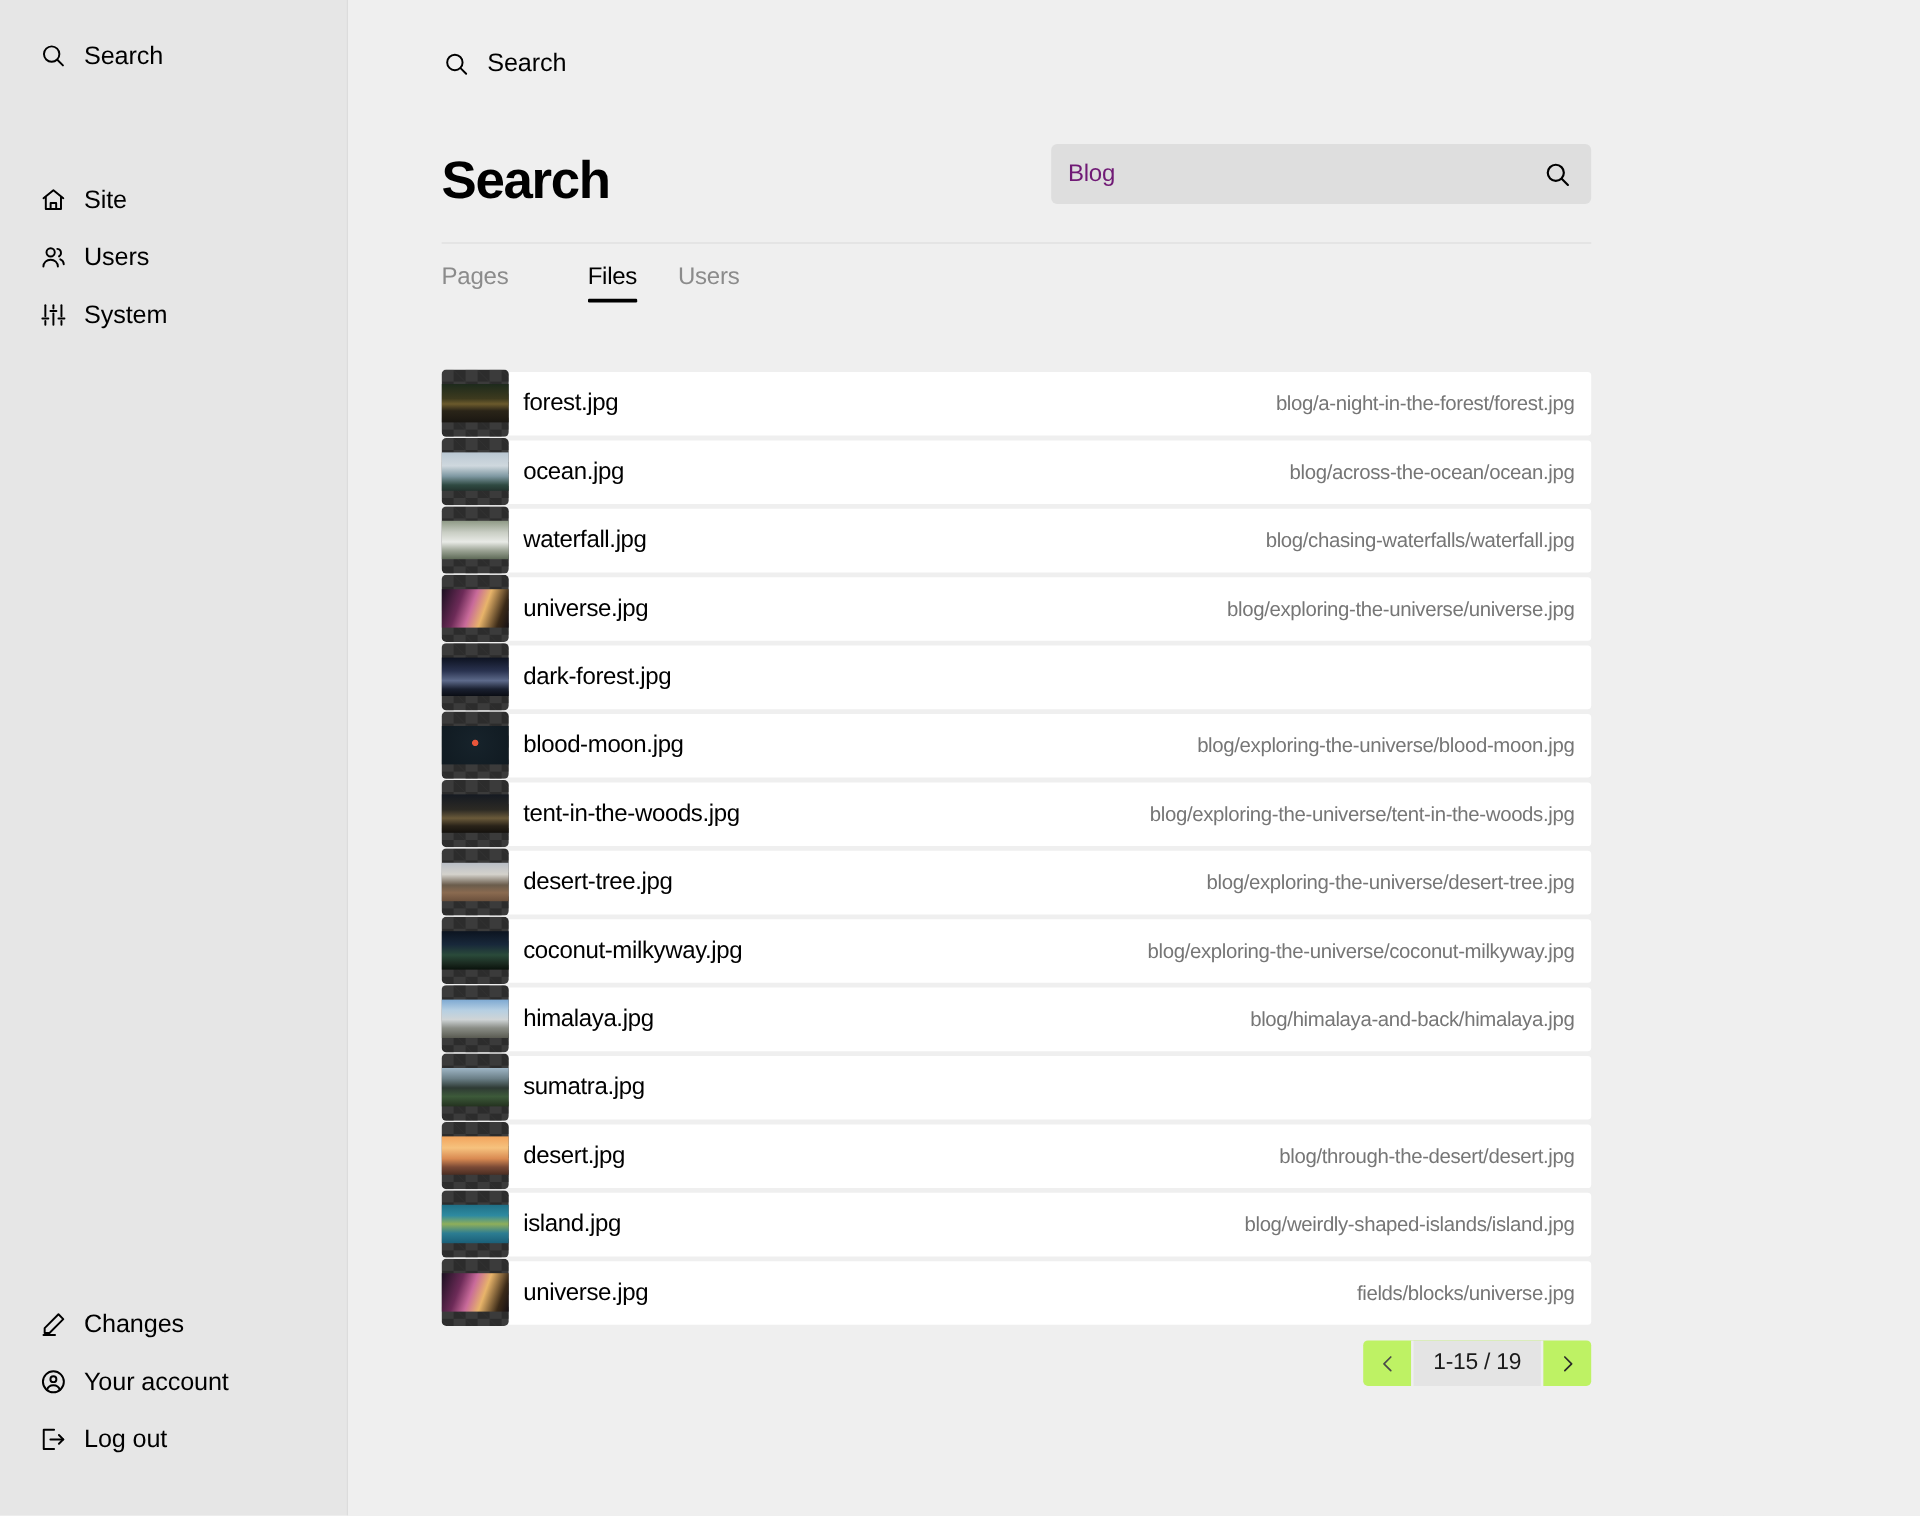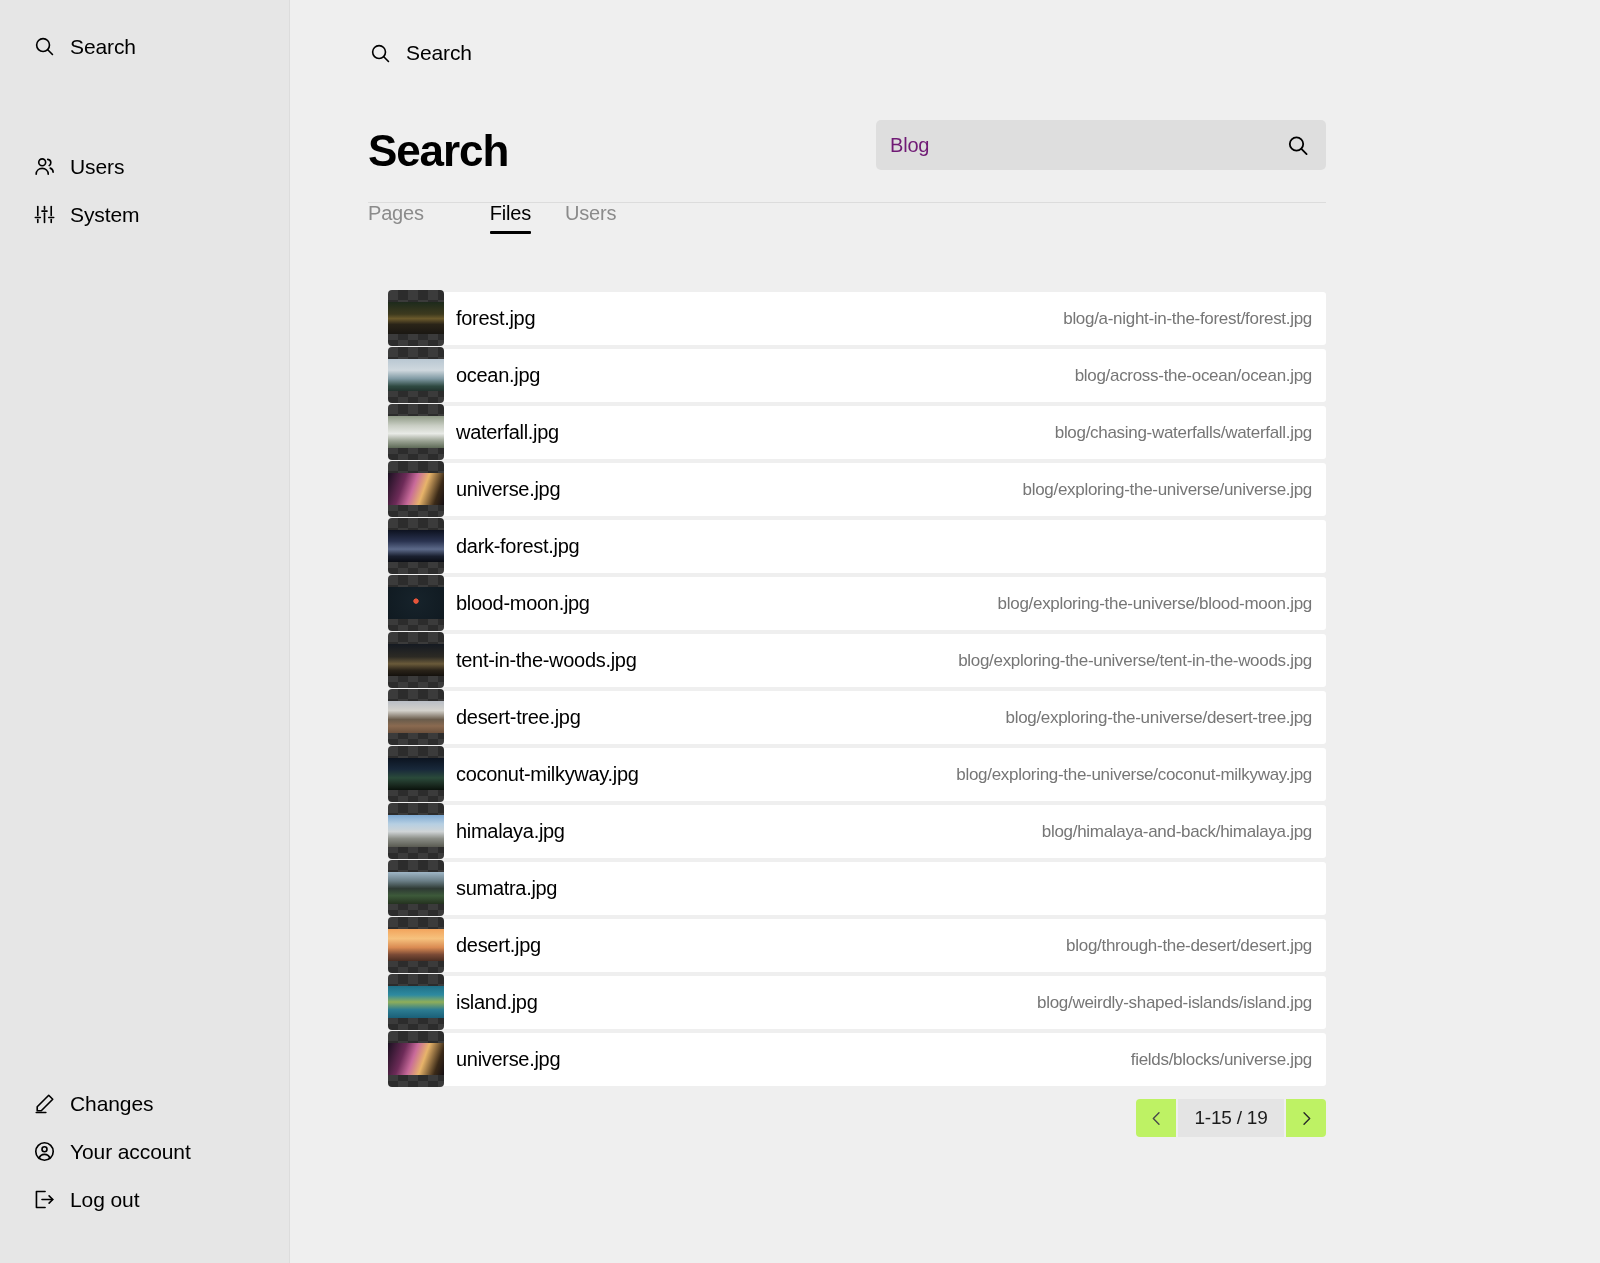--- a/index.html
+++ b/index.html
@@ -101,20 +101,21 @@
   }
   .searchbox input::placeholder { color: #8a8a8a; }
   .searchbox .sicon { width: 24px; height: 24px; flex: 0 0 24px; display: flex; align-items: center; justify-content: center; cursor: pointer; }
 
   .tabsbar {
     margin-top: 28px;
     border-top: 1px solid #dcdcdc;
     display: flex;
     align-items: flex-start;
     gap: 34px;
+    padding-top: 18px;
   }
   .tab {
     font-size: 20px;
     color: #8b8b8b;
     letter-spacing: -0.2px;
     padding-bottom: 11px;
     cursor: pointer;
     position: relative;
     line-height: 1;
   }
@@ -127,21 +128,20 @@
     background: #000;
     border-radius: 1px;
   }
 
   
   .filelist {
     margin-top: 58px;
     display: flex;
     flex-direction: column;
     gap: 4px;
-    margin-left: 20px;
   }
   .filerow {
     height: 53px;
     background: #fff;
     border-radius: 3px;
     display: flex;
     align-items: center;
     position: relative;
     cursor: pointer;
   }
@@ -227,20 +227,30 @@
           <svg width="23" height="23" viewBox="0 0 24 24" fill="none" stroke="#000" stroke-width="1.7" stroke-linecap="round">
             <circle cx="10.5" cy="10.5" r="6.7"></circle>
               <line x1="15.4" y1="15.4" x2="20.3" y2="20.3"></line>
           </svg>
         </span>
         <span class="lbl">Search</span>
       </div>
 
       <div class="side-gap"></div>
 
+      <div class="side-item">
+        <span class="ico">
+          <svg width="23" height="23" viewBox="0 0 24 24" fill="none" stroke="#000" stroke-width="1.7" stroke-linejoin="round" stroke-linecap="round">
+            <path d="M3.4 10.6 12 3.6l8.6 7"></path>
+              <path d="M5.4 9.6V20h13.2V9.6"></path>
+              <path d="M9.6 20v-5.2h4.8V20"></path>
+          </svg>
+        </span>
+        <span class="lbl">Site</span>
+      </div>
 
       <div class="side-item">
         <span class="ico">
           <svg width="23" height="23" viewBox="0 0 24 24" fill="none" stroke="#000" stroke-width="1.7" stroke-linecap="round" stroke-linejoin="round">
             <circle cx="9.6" cy="7.6" r="3.6"></circle>
             <path d="M3.3 20c0-3.6 2.8-6 6.3-6s6.3 2.4 6.3 6"></path>
             <path d="M15.4 4.6c1.9.3 3.2 1.7 3.2 3.5 0 1.3-.7 2.4-1.7 3"></path>
             <path d="M18 13.7c1.8.7 3 2.2 3 4.3"></path>
           </svg>
         </span>

